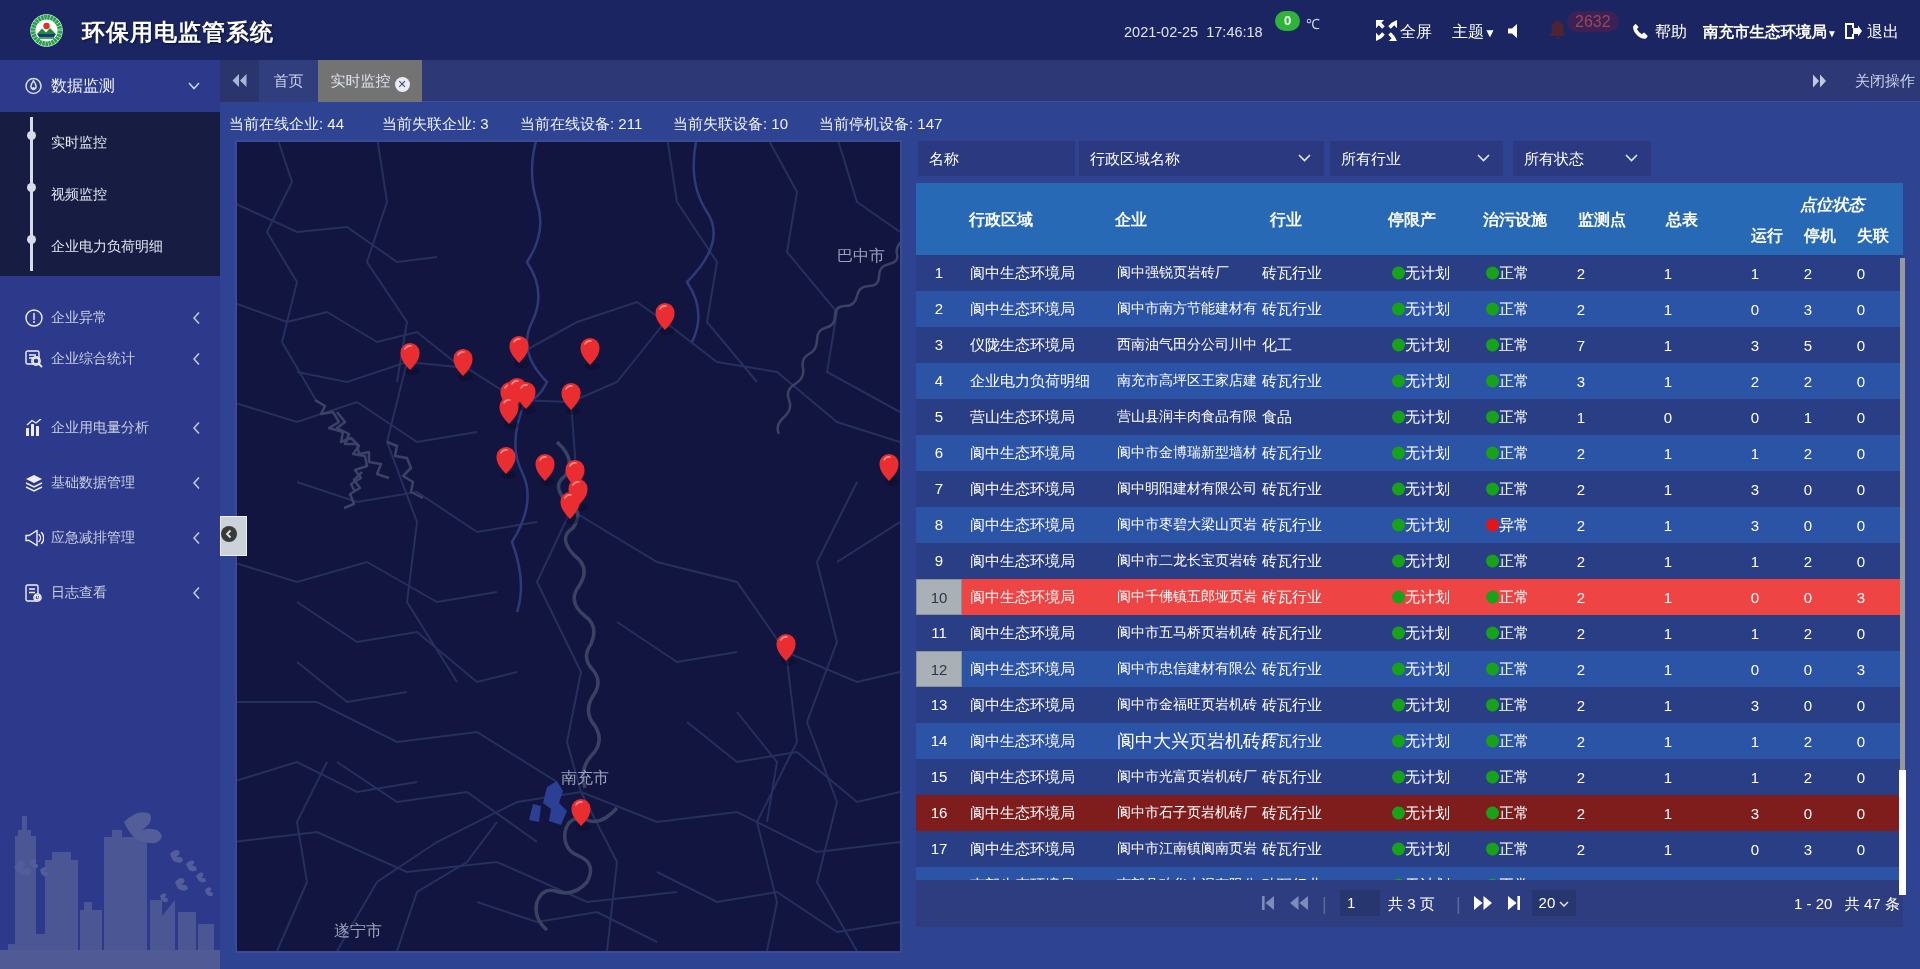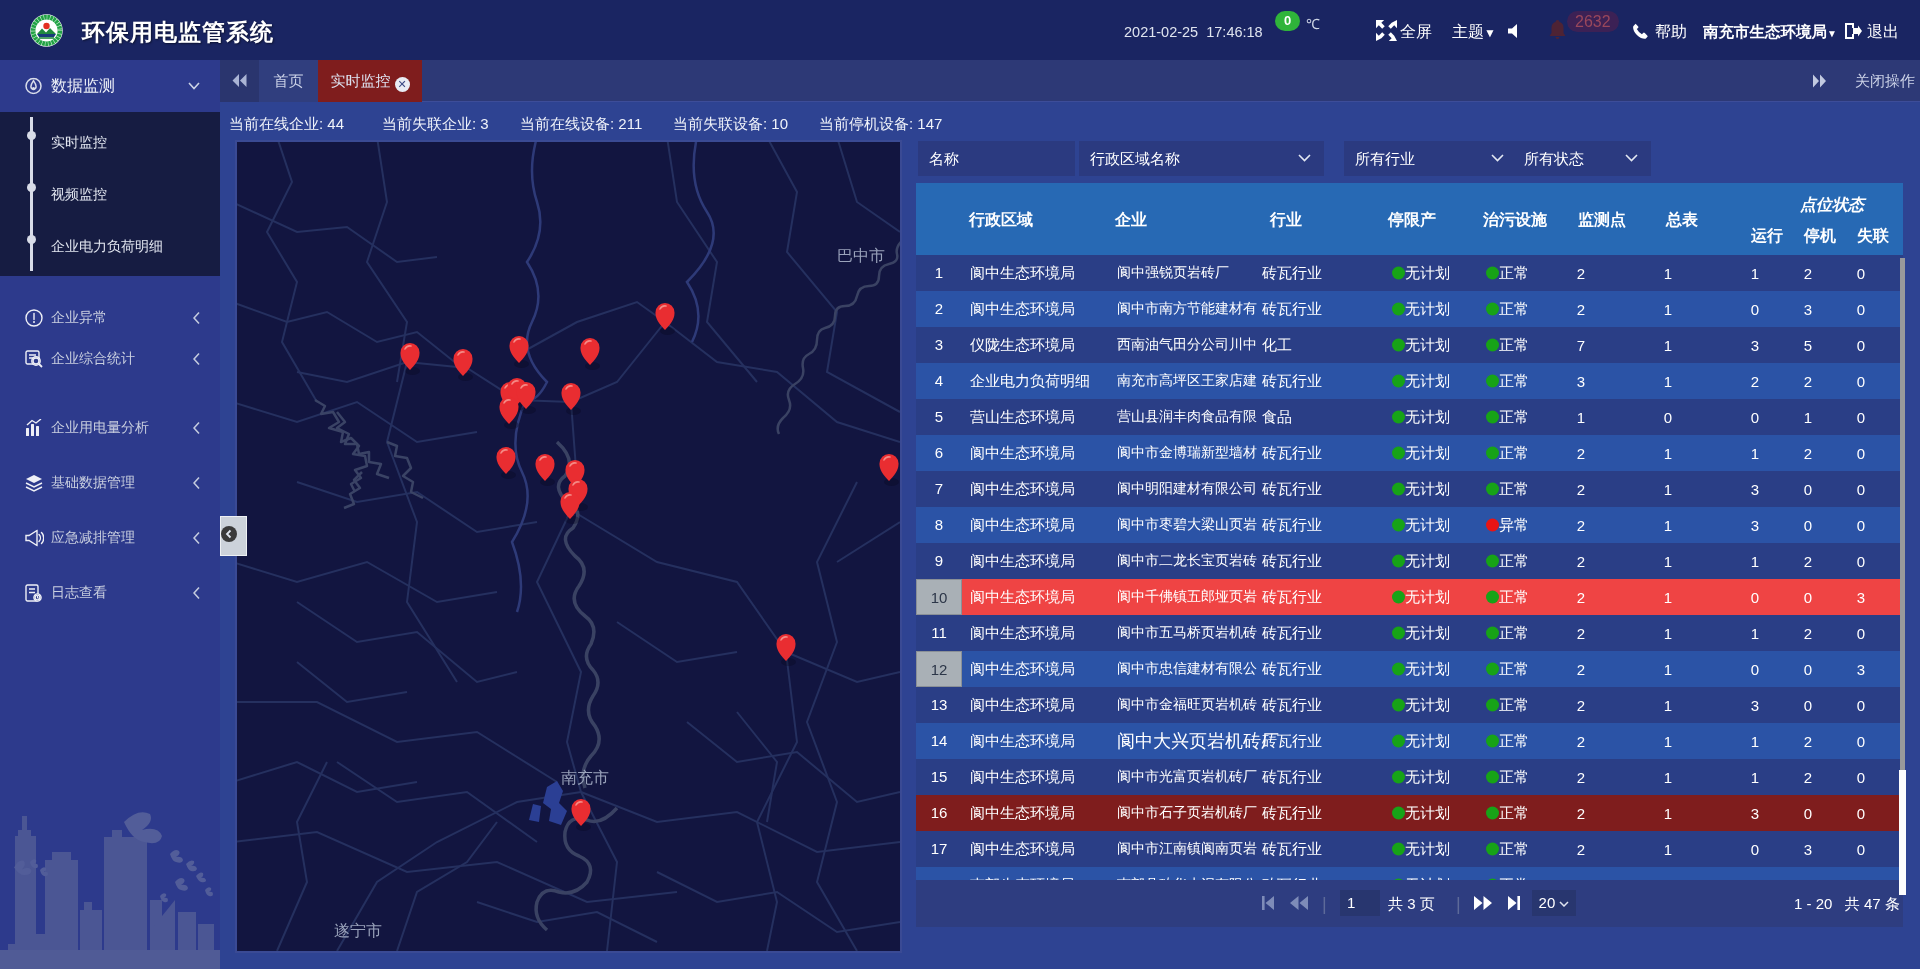--- a/index.html
+++ b/index.html
@@ -202,21 +202,21 @@
       <path d="M160 92 q3-4 6-2 q1 2-2 4 q4-1 4 2 q0 3-4 2 q-3-1-4-6 Z"></path>
     </g>
   </svg>
 </div>
 
 <div id="tabbar">
   <div class="tab" style="left:0;width:39px;background:#2a356e"><svg style="margin-top:13px" width="15" height="15" viewBox="0 0 15 15" fill="#aab4d4">
         <path d="M7 1 v13 L0.5 7.5 Z M14.5 1 v13 L8 7.5 Z"></path>
       </svg></div>
   <div class="tab" style="left:39px;width:59px;background:#303e7e">首页</div>
-  <div class="tab" style="left:98px;width:104px;background:#7f1d1d;color:#dde2f0">实时监控 <span style="display:inline-block;width:15px;height:15px;border-radius:50%;background:#e9ecf4;color:#3b4984;font-size:11px;line-height:15px;vertical-align:-2px">✕</span></div>
+  <div class="tab" style="left:98px;width:104px;background:#737373;color:#dde2f0">实时监控 <span style="display:inline-block;width:15px;height:15px;border-radius:50%;background:#e9ecf4;color:#3b4984;font-size:11px;line-height:15px;vertical-align:-2px">✕</span></div>
   <div class="tab" style="left:1585px;width:30px"><svg style="margin-top:14px" width="14" height="14" viewBox="0 0 14 14" fill="#c2cae0">
         <path d="M0 0.5 v13 L6 7 Z M7 0.5 v13 L13 7 Z"></path>
       </svg></div>
   <div class="tab" style="left:1630px;width:70px;color:#ccd3e8">关闭操作</div>
 </div>
 
 <div id="content">
   <div class="stat" style="left:9px">当前在线企业: 44</div>
   <div class="stat" style="left:162px">当前失联企业: 3</div>
   <div class="stat" style="left:300px">当前在线设备: 211</div>
@@ -386,21 +386,21 @@
   <svg class="abs" style="left:1px;top:424px;z-index:6" width="16" height="16" viewBox="0 0 16 16">
       <circle cx="8" cy="8" r="8" fill="#3a3a3a"></circle>
       <path d="M9.5 4.5 L6 8 L9.5 11.5" fill="none" stroke="#dfe5ee" stroke-width="1.8"></path>
     </svg>
 
   <div id="rpanel">
     <div class="fbox" style="left:2px;width:157px;color:#fff">名称</div>
     <div class="fbox" style="left:163px;width:245px">行政区域名称<svg class="chev" viewBox="0 0 13 8" fill="none" stroke="#e3e8f2" stroke-width="1.6">
           <path d="M1 1 L6.5 6.5 L12 1"></path>
         </svg></div>
-    <div class="fbox" style="left:428px;width:173px">所有行业<svg class="chev" viewBox="0 0 13 8" fill="none" stroke="#e3e8f2" stroke-width="1.6">
+    <div class="fbox" style="left:414px;width:173px">所有行业<svg class="chev" viewBox="0 0 13 8" fill="none" stroke="#e3e8f2" stroke-width="1.6">
           <path d="M1 1 L6.5 6.5 L12 1"></path>
         </svg></div>
     <div class="fbox" style="left:597px;width:138px">所有状态<svg class="chev" viewBox="0 0 13 8" fill="none" stroke="#e3e8f2" stroke-width="1.6">
           <path d="M1 1 L6.5 6.5 L12 1"></path>
         </svg></div>
 
     <div id="thead">
       <span class="th" style="left:85px">行政区域</span>
       <span class="th" style="left:215px">企业</span>
       <span class="th" style="left:370px">行业</span>

